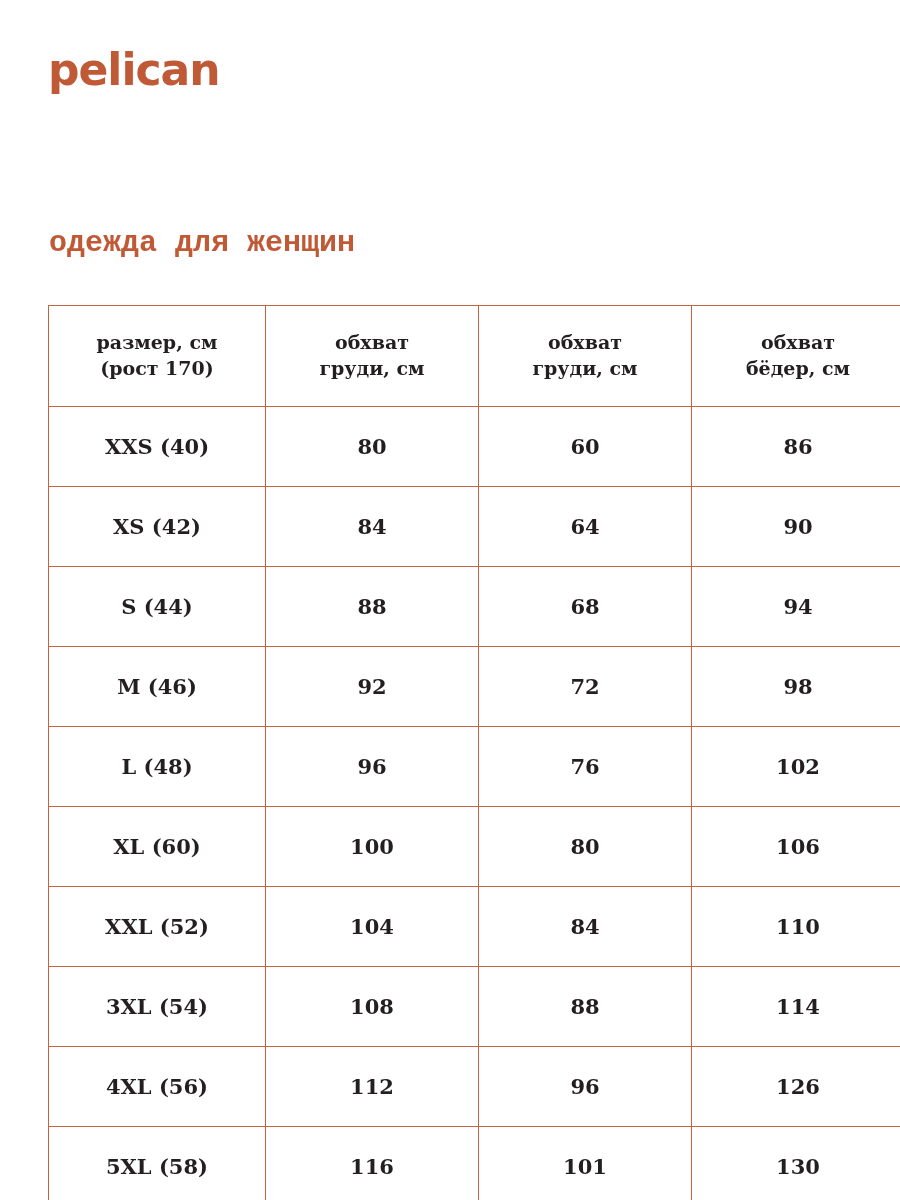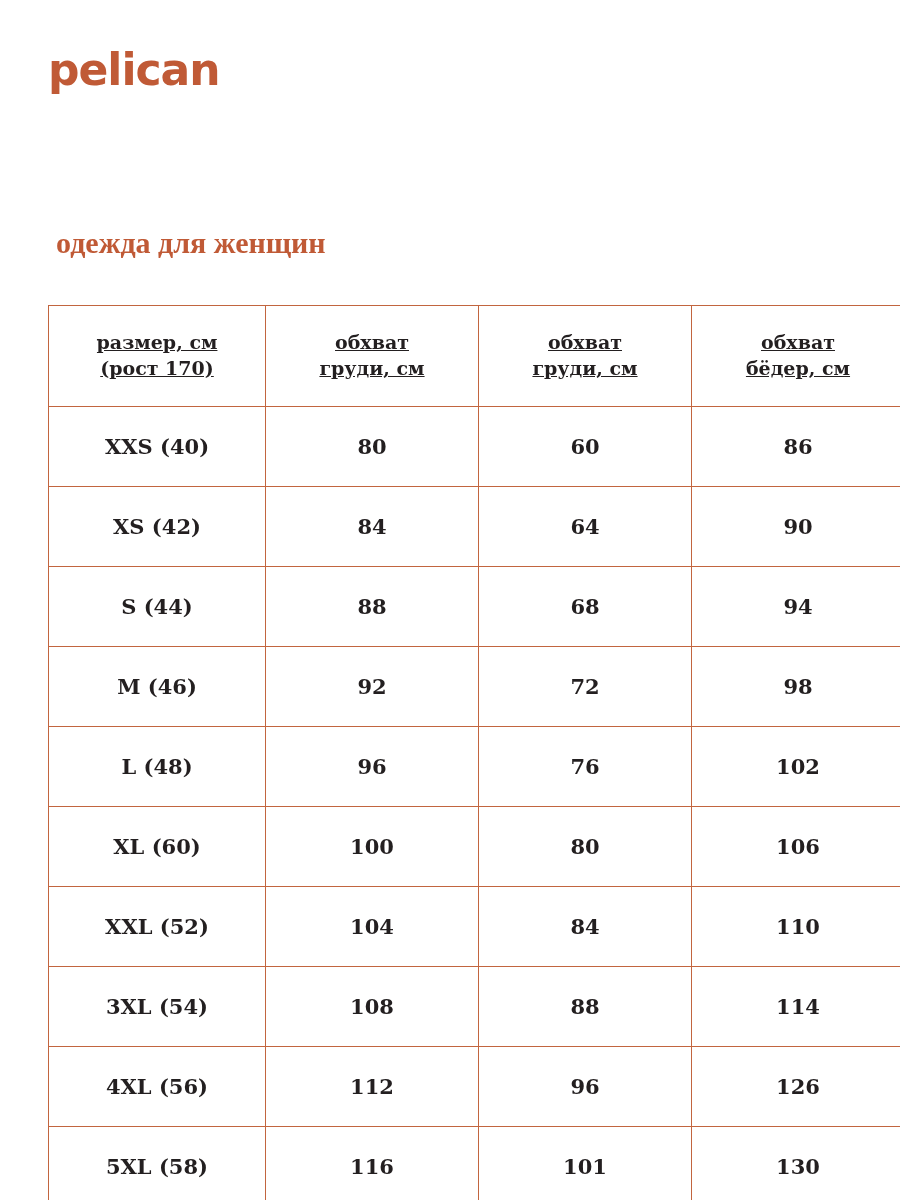--- a/index.html
+++ b/index.html
@@ -26,23 +26,23 @@
     top: 48px;
     font-family: "DejaVu Sans", sans-serif;
     font-weight: 700;
     font-size: 44px;
     letter-spacing: -1px;
     color: #c05a36;
     line-height: 1;
   }
   .page-title {
     position: absolute;
-    left: 56px;
+    left: 49px;
     top: 225px;
-    font-family: Liberation Serif, serif;
+    font-family: Liberation Mono, monospace;
     font-weight: 700;
     font-size: 30px;
     color: #c05a36;
     line-height: 1.2;
   }
   .size-table {
     position: absolute;
     left: 48px;
     top: 305px;
     width: 804px;
@@ -56,21 +56,20 @@
     vertical-align: middle;
     font-family: "DejaVu Serif", serif;
     font-weight: 700;
     color: #231f20;
   }
   .size-table th {
     height: 92px;
     font-size: 19px;
     line-height: 1.35;
     padding: 4px 6px;
-    text-decoration: underline;
   }
   .size-table td {
     height: 75px;
     font-size: 21px;
     padding: 2px 13px;
   }
   .col-size { width: 204px; }
   .col-bust { width: 200px; }
   .col-waist { width: 200px; }
   .col-hip  { width: 200px; }

